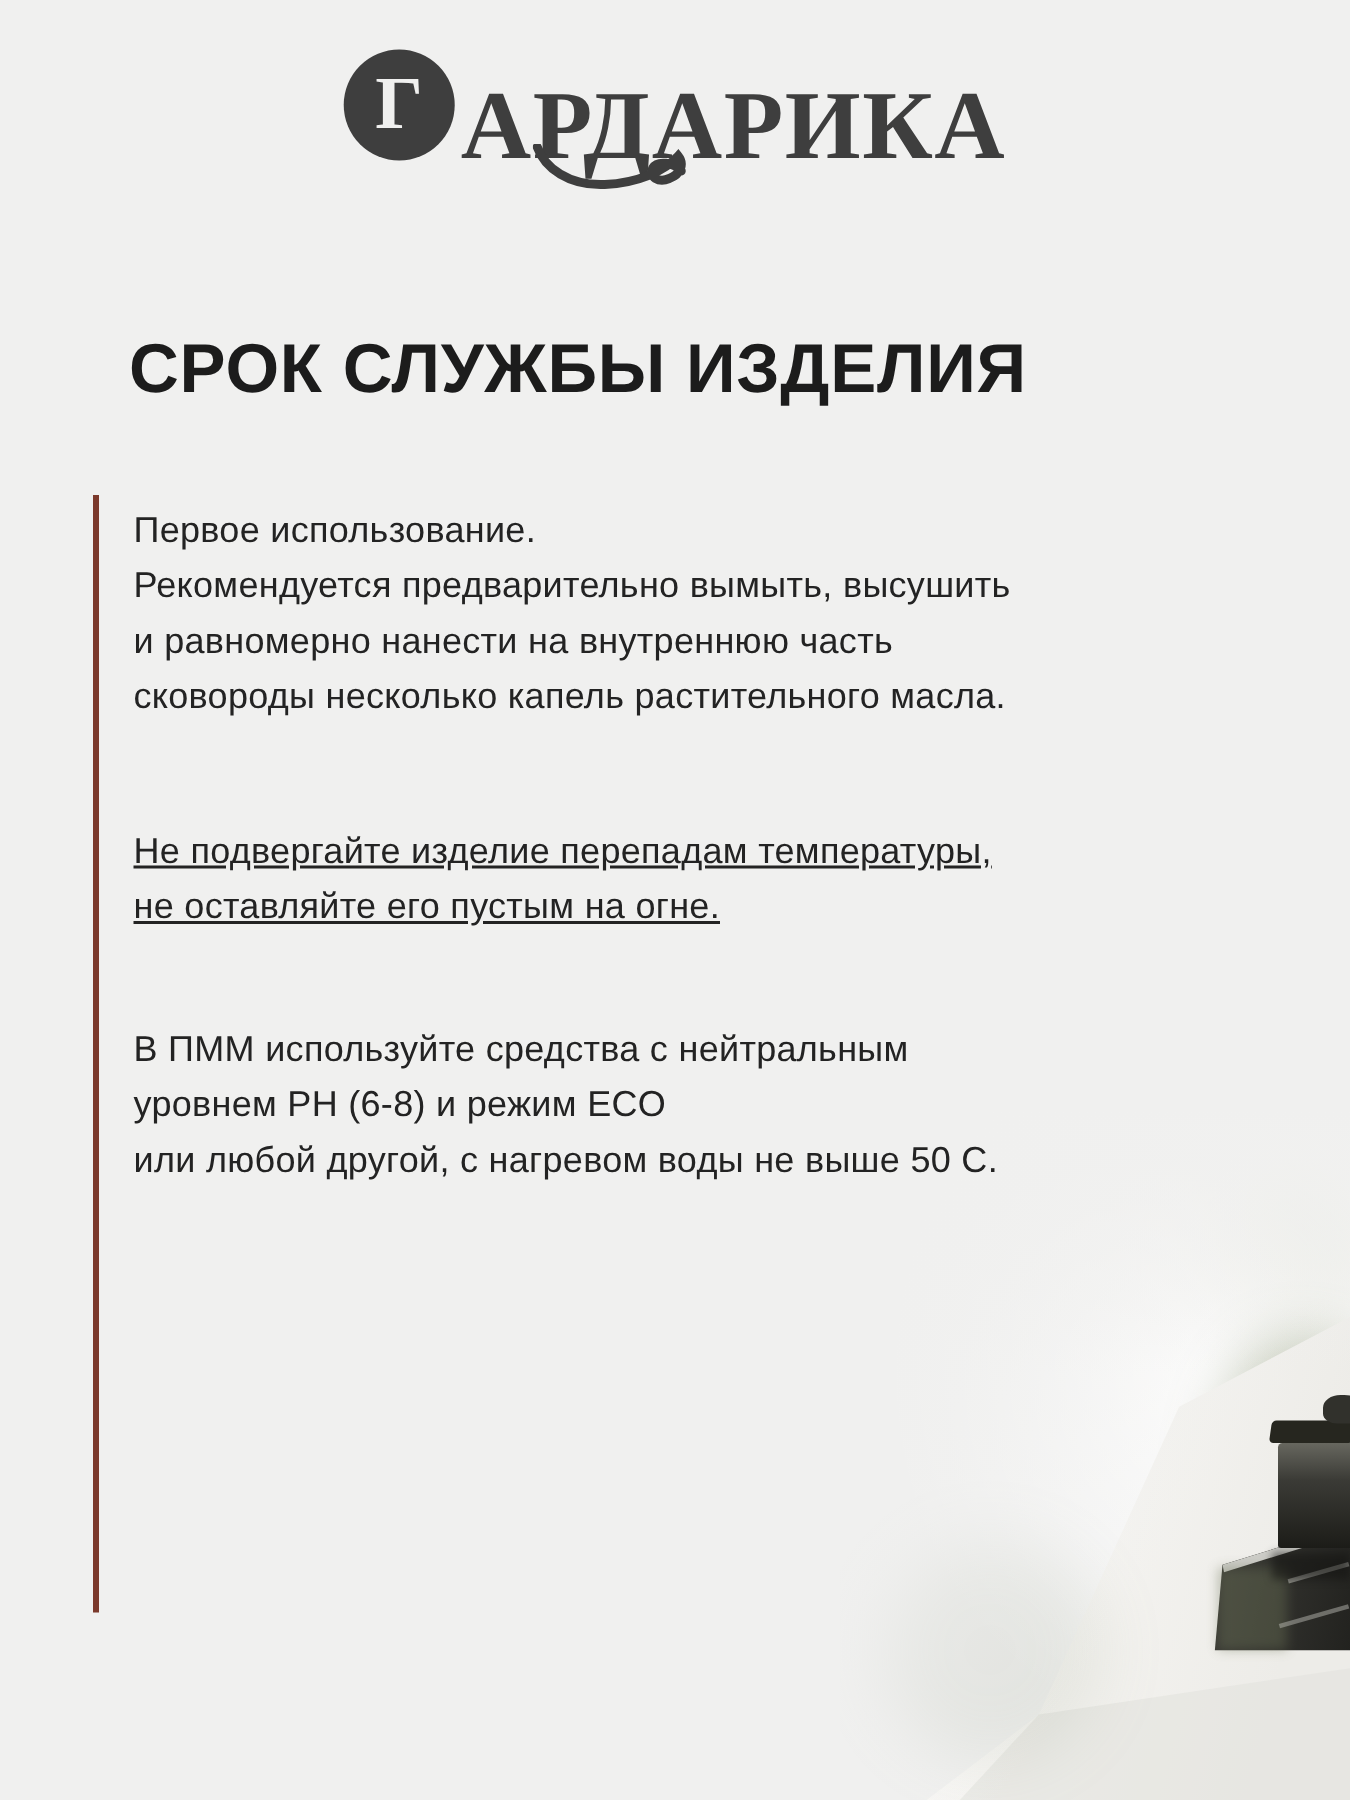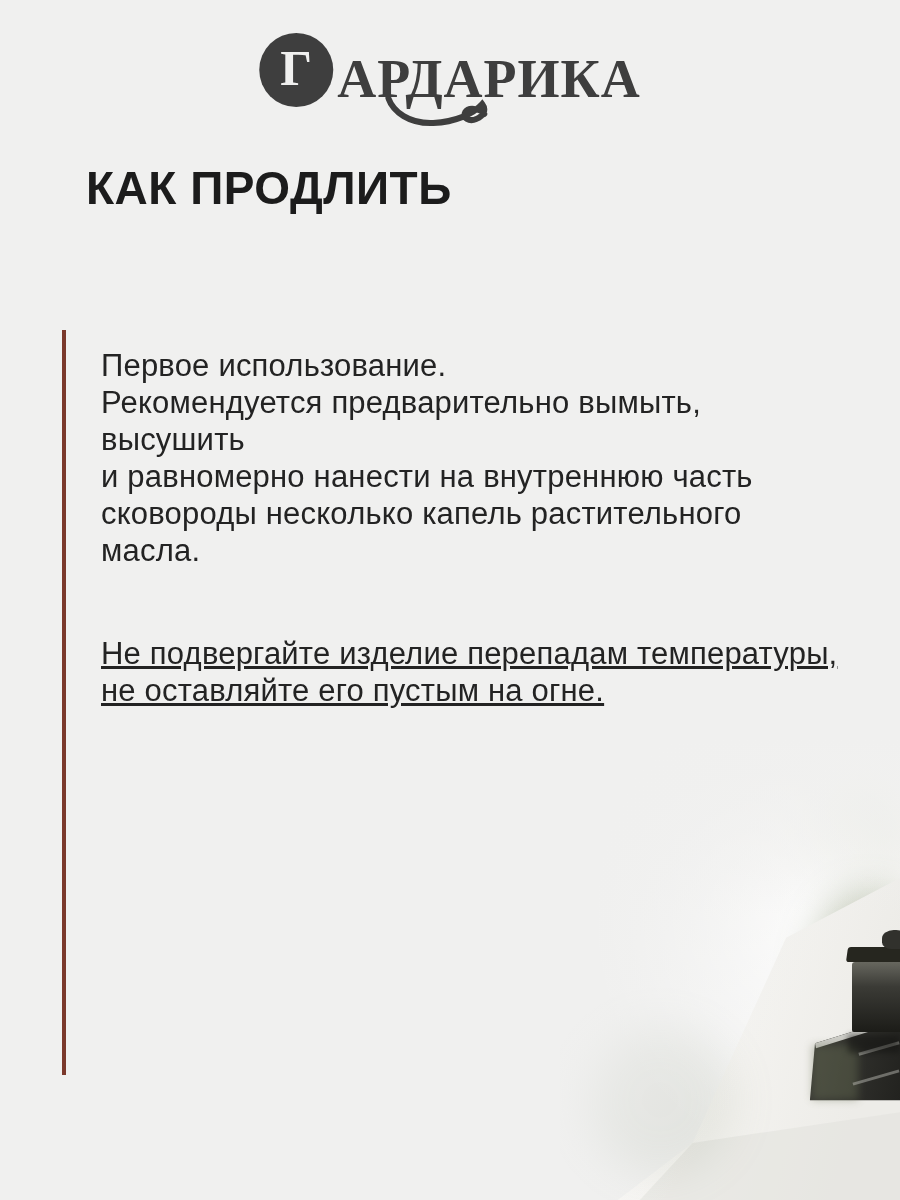--- a/index.html
+++ b/index.html
@@ -46,32 +46,32 @@
     transform:skewX(-8deg);}
   .ph-pot-knob{left:322px;top:190px;width:26px;height:19px;background:#31312c;border-radius:45% 45% 35% 35%;}
 
   
   .logo-mark{position:absolute;top:30px;left:50%;transform:translateX(-50%);
     height:105px;display:flex;align-items:flex-start;color:#3e3e3e;}
   .logo-circle{width:74px;height:74px;border-radius:50%;background:#3e3e3e;margin-top:3px;
     display:flex;align-items:center;justify-content:center;flex:0 0 auto;}
   .logo-circle span{font-family:"Liberation Serif", serif;font-weight:700;font-size:50px;
     color:#f0f0ef;line-height:1;margin-top:-4px;}
-  .logo-text{font-family:"Liberation Serif", serif;font-weight:700;font-size:54px;line-height:1;
+  .logo-text{font-family:"Liberation Serif", serif;font-weight:700;font-size:65px;line-height:1;
     letter-spacing:1px;margin:22px 0 0 4px;}
   .logo-swoosh{position:absolute;left:126px;top:66px;}
 
   
   .heading{position:absolute;left:86px;top:160px;margin:0;
     font-size:46px;line-height:57px;font-weight:700;color:#1c1c1c;letter-spacing:.5px;}
 
   
   .accent-line{position:absolute;left:62px;top:330px;width:4px;height:745px;background:#7b392b;}
   .tips{position:absolute;left:85px;top:331px;width:780px;}
-  .tips p{margin:16px;font-size:31px;line-height:37px;color:#232323;white-space:pre-line;letter-spacing:.2px;}
+  .tips p{margin:4px;font-size:24px;line-height:37px;color:#232323;white-space:pre-line;letter-spacing:.2px;}
   .tips p:nth-child(1){margin-bottom:66px;}
   .tips p:nth-child(2){margin-bottom:58px;text-decoration:underline;}
   .tips p:nth-child(3){margin-bottom:62px;}
   .tips p:nth-child(4){margin-bottom:50px;}
 </style>
 </head>
 <body>
 
 <div class="page">
 
@@ -100,26 +100,30 @@
     <div class="logo-circle">
       <span>Г</span>
     </div>
     <span class="logo-text">АРДАРИКА</span>
     <svg class="logo-swoosh" width="106" height="32" viewBox="0 0 106 32">
       <path d="M3 2 C 8 16, 24 28, 48 27 C 70 26, 88 18, 97 8 C 101 13, 99 20, 91 23 C 84 26, 77 22, 80 16 C 83 11, 94 12, 99 18" fill="none" stroke="#3e3e3e" stroke-width="6" stroke-linecap="round"></path>
     </svg>
   </div>
 
   <h1 class="heading">
-    <span>КАК ПРОДЛИТЬ</span><br>
+    <br>
+    <span>СРОК СЛУЖБЫ ИЗДЕЛИЯ</span>
   </h1>
 
   <div class="accent-line"></div>
   <div class="tips">
     <p>Первое использование.
 Рекомендуется предварительно вымыть, высушить
 и равномерно нанести на внутреннюю часть
 сковороды несколько капель растительного масла.</p>
     <p>Не подвергайте изделие перепадам температуры,
 не оставляйте его пустым на огне.</p>
+    <p>В ПММ используйте средства с нейтральным
+уровнем PH (6-8) и режим ECO
+или любой другой, с нагревом воды не выше 50 С.</p>
   </div>
 
 </div>
 
 </body></html>

